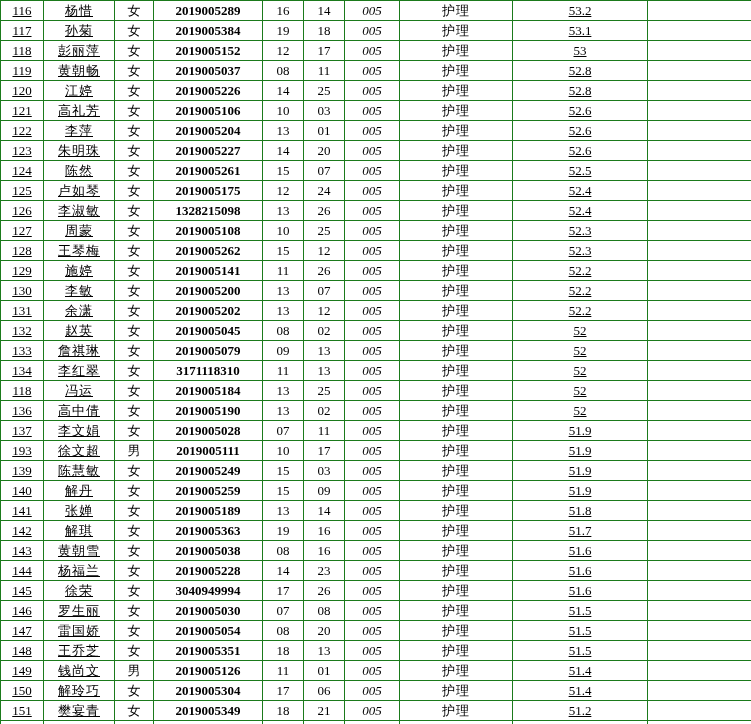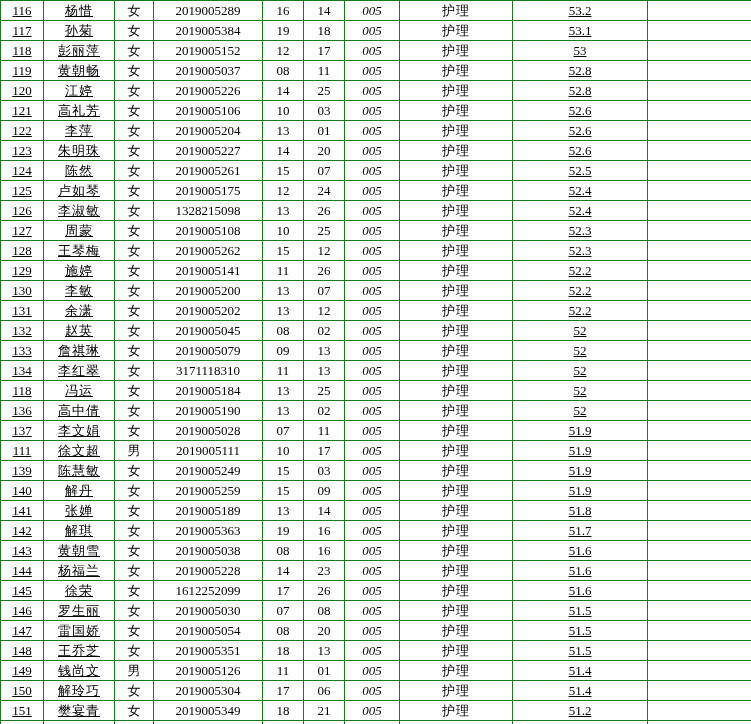--- a/index.html
+++ b/index.html
@@ -29,21 +29,21 @@
     color: #000000;
     text-align: center;
     vertical-align: middle;
     white-space: nowrap;
     overflow: hidden;
     font-family: "Liberation Serif", serif;
   }
   td.c-seq     { width: 38px; text-decoration: underline; }
   td.c-name    { width: 66px; letter-spacing: 1px; text-decoration: underline; }
   td.c-gender  { width: 34px; }
-  td.c-id      { width: 104px; font-family: "Liberation Serif", serif; letter-spacing: 0px; }
+  td.c-id      { width: 104px; font-family: "Liberation Serif", serif; letter-spacing: 0px; font-weight: bold; }
   td.c-a       { width: 36px; }
   td.c-b       { width: 36px; }
   td.c-code    { width: 50px; font-style: italic; }
   td.c-major   { width: 108px; letter-spacing: 1px; }
   td.c-score   { width: 130px; text-decoration: underline; }
   td.c-blank   { width: 149px; }
 </style>
 </head>
 <body>
 
@@ -307,21 +307,21 @@
         <td class="c-gender">女</td>
         <td class="c-id">2019005028</td>
         <td class="c-a">07</td>
         <td class="c-b">11</td>
         <td class="c-code">005</td>
         <td class="c-major">护理</td>
         <td class="c-score">51.9</td>
         <td class="c-blank"></td>
       </tr>
       <tr>
-        <td class="c-seq">111</td>
+        <td class="c-seq">193</td>
         <td class="c-name">徐文超</td>
         <td class="c-gender">男</td>
         <td class="c-id">2019005111</td>
         <td class="c-a">10</td>
         <td class="c-b">17</td>
         <td class="c-code">005</td>
         <td class="c-major">护理</td>
         <td class="c-score">51.9</td>
         <td class="c-blank"></td>
       </tr>
@@ -394,21 +394,21 @@
         <td class="c-b">23</td>
         <td class="c-code">005</td>
         <td class="c-major">护理</td>
         <td class="c-score">51.6</td>
         <td class="c-blank"></td>
       </tr>
       <tr>
         <td class="c-seq">145</td>
         <td class="c-name">徐荣</td>
         <td class="c-gender">女</td>
-        <td class="c-id">1612252099</td>
+        <td class="c-id">3040949994</td>
         <td class="c-a">17</td>
         <td class="c-b">26</td>
         <td class="c-code">005</td>
         <td class="c-major">护理</td>
         <td class="c-score">51.6</td>
         <td class="c-blank"></td>
       </tr>
       <tr>
         <td class="c-seq">146</td>
         <td class="c-name">罗生丽</td>

